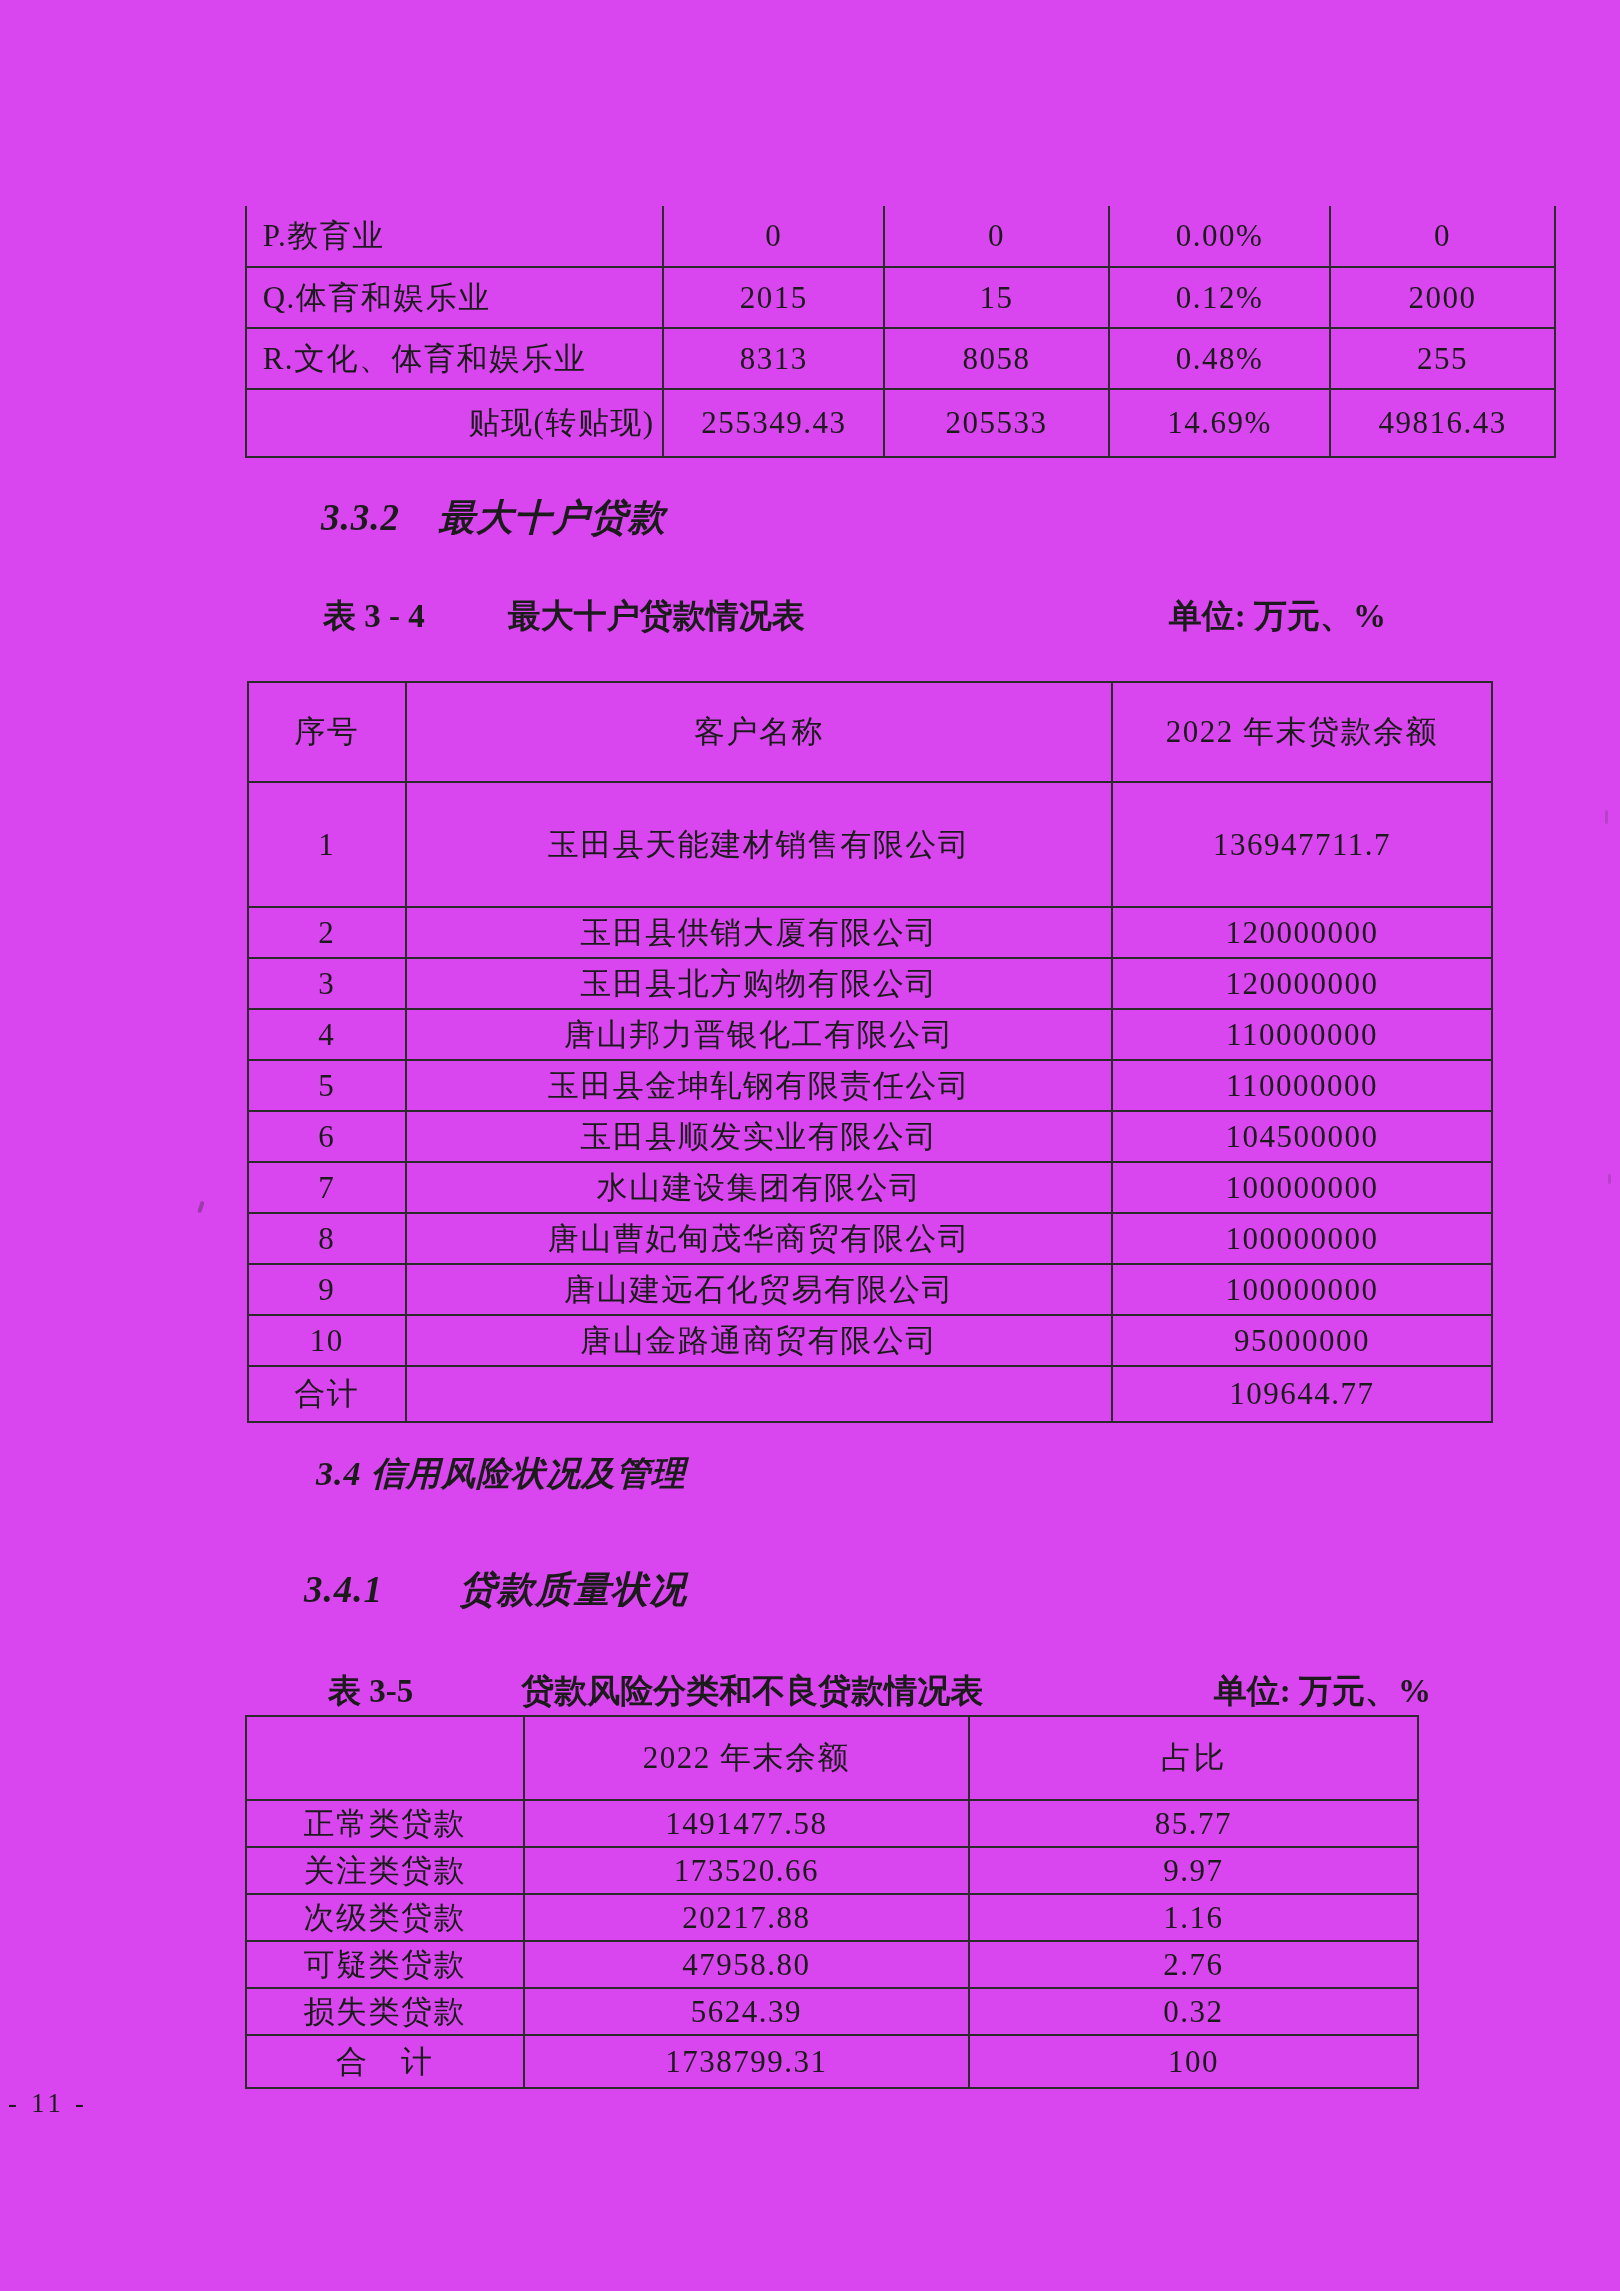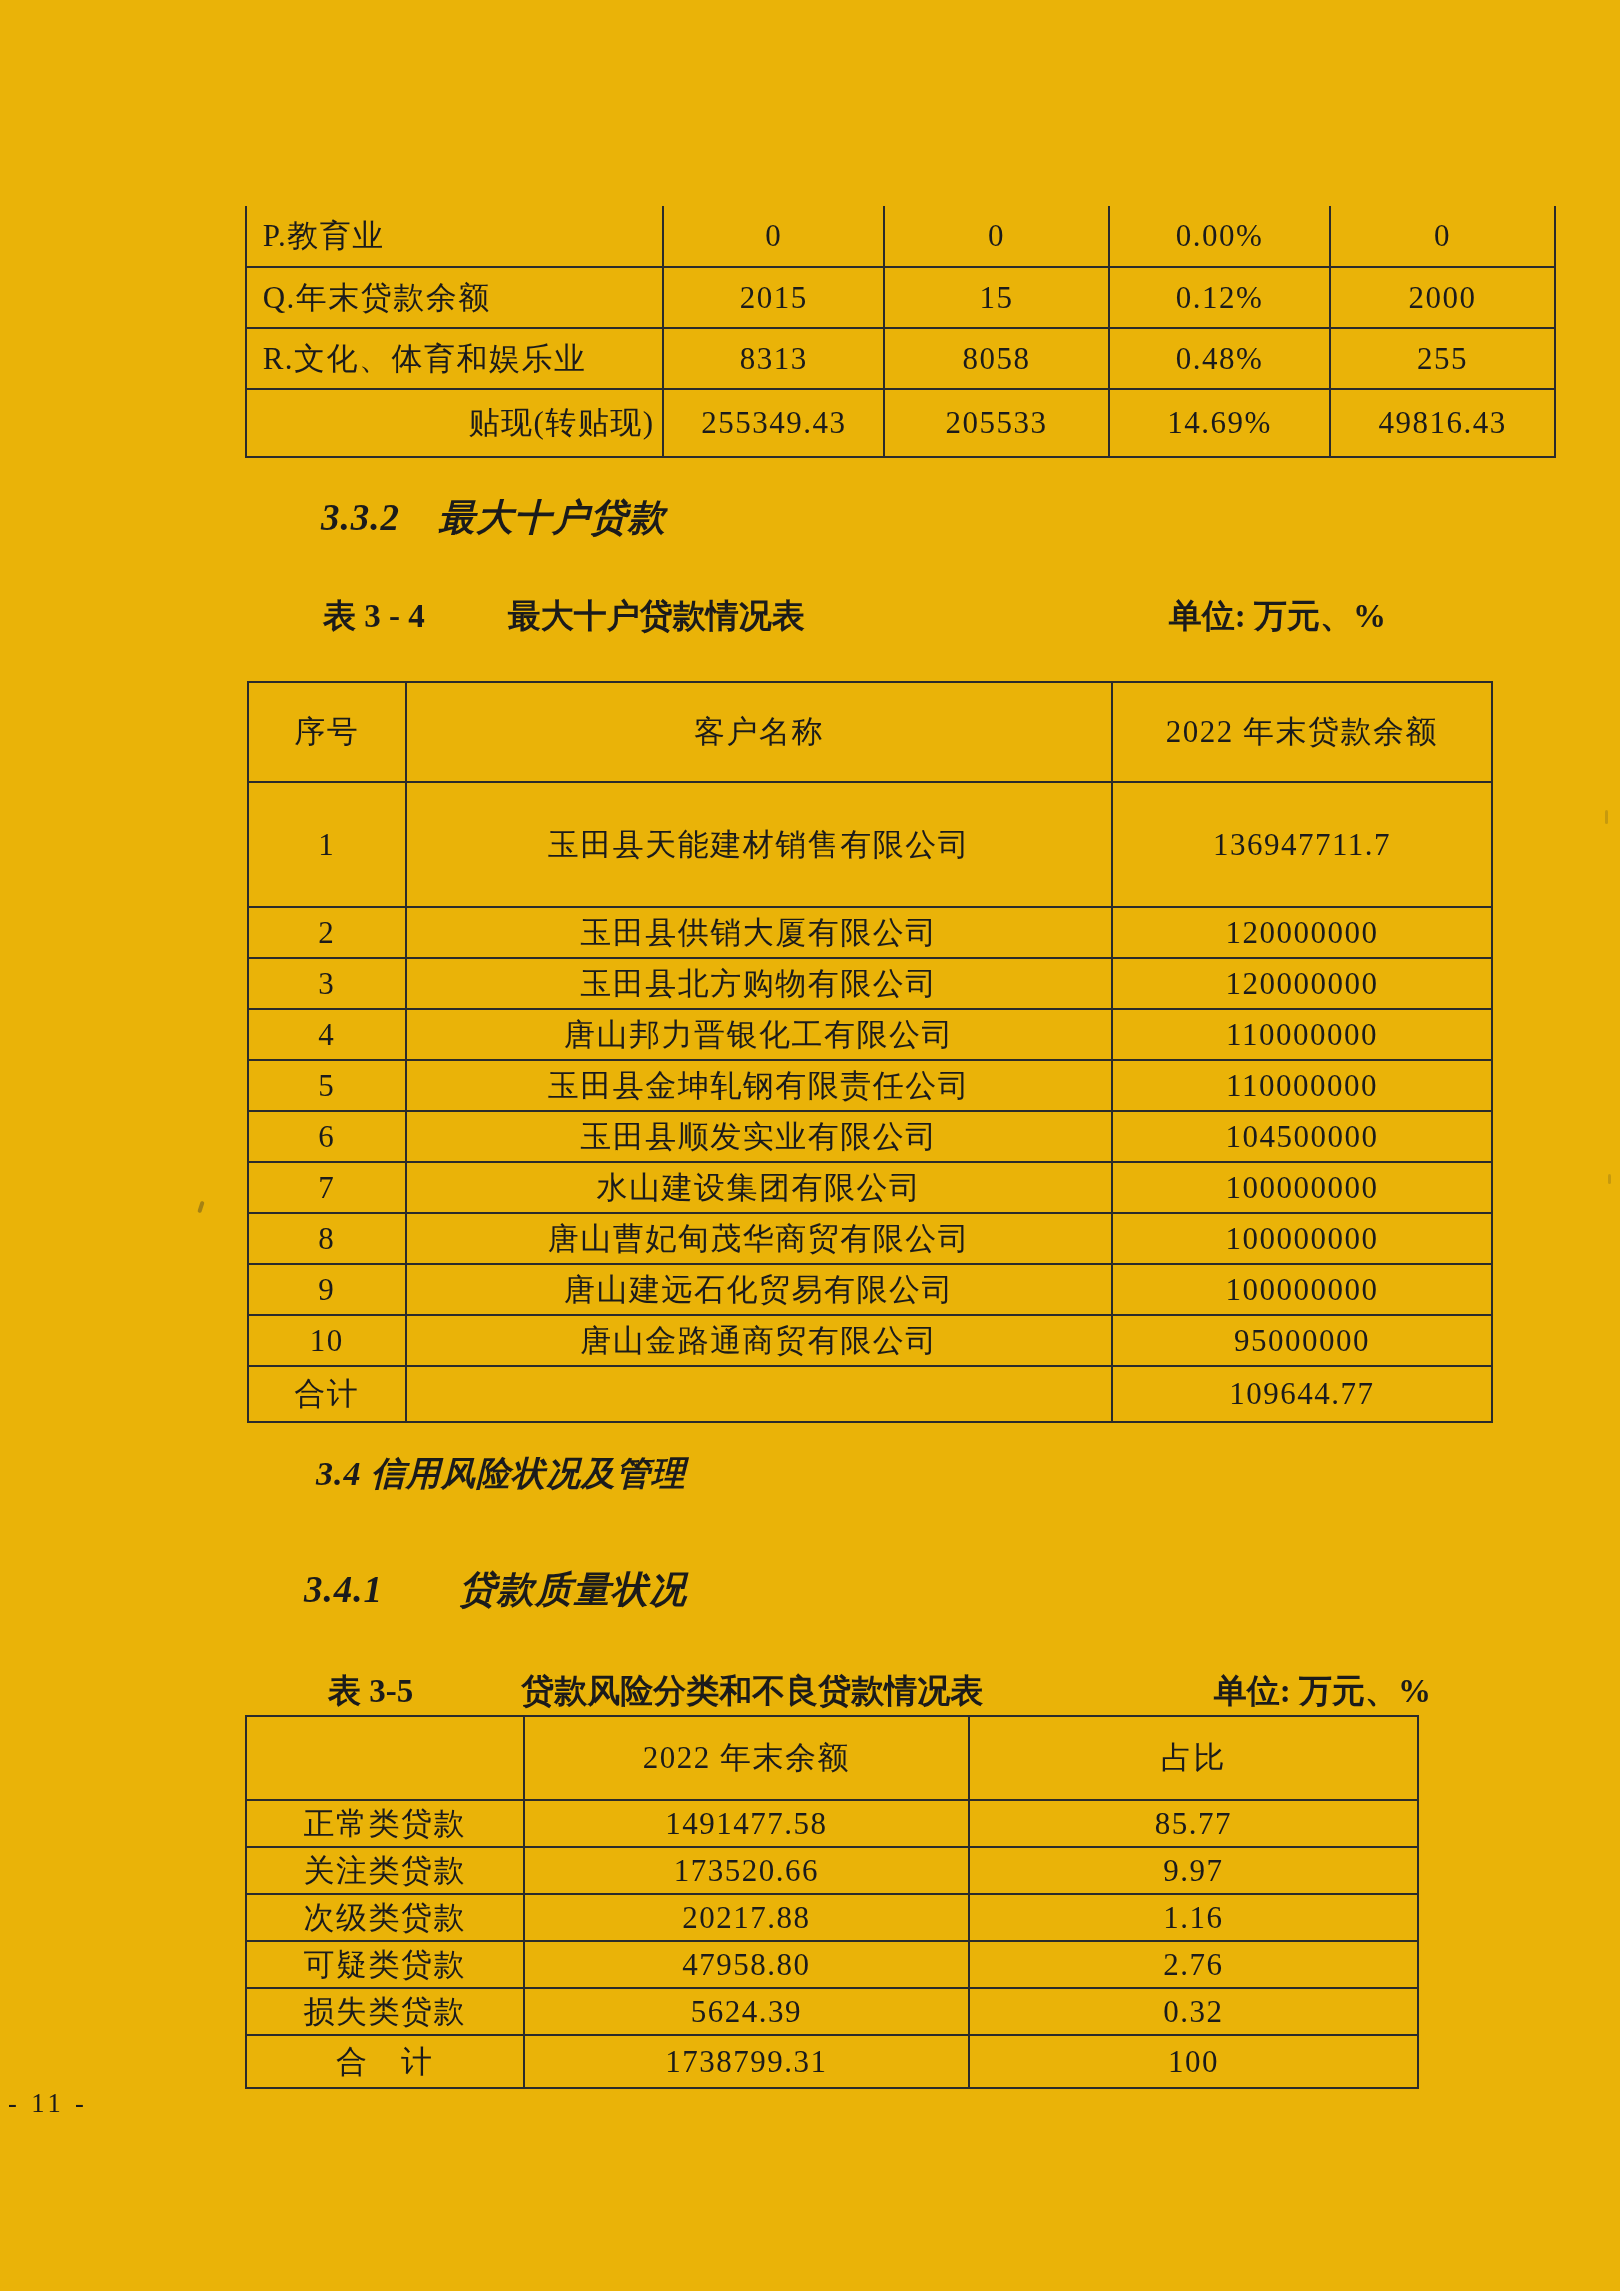--- a/index.html
+++ b/index.html
@@ -1,20 +1,20 @@
 <!DOCTYPE html>
 <html><head>
 <meta charset="utf-8">
 <style>
   html,body{margin:0;padding:0;background:#d9d9d9;}
   .page{
     position:relative;
     width:1620px;height:2292px;
     margin:0 auto;
-    background:#eab308;
+    background:#d946ef;
     color:#1b1b1b;
     font-family:"Liberation Serif","DejaVu Serif",serif;
     overflow:hidden;
   }
 
   
   .doc-table table{
     border-collapse:collapse;
     table-layout:fixed;
     border:2.9px solid #262626;
@@ -115,21 +115,21 @@
       <table>
         <tbody>
           <tr>
             <td>P.教育业</td>
             <td>0</td>
             <td>0</td>
             <td>0.00%</td>
             <td>0</td>
           </tr>
           <tr>
-            <td>Q.年末贷款余额</td>
+            <td>Q.体育和娱乐业</td>
             <td>2015</td>
             <td>15</td>
             <td>0.12%</td>
             <td>2000</td>
           </tr>
           <tr>
             <td>R.文化、体育和娱乐业</td>
             <td>8313</td>
             <td>8058</td>
             <td>0.48%</td>

